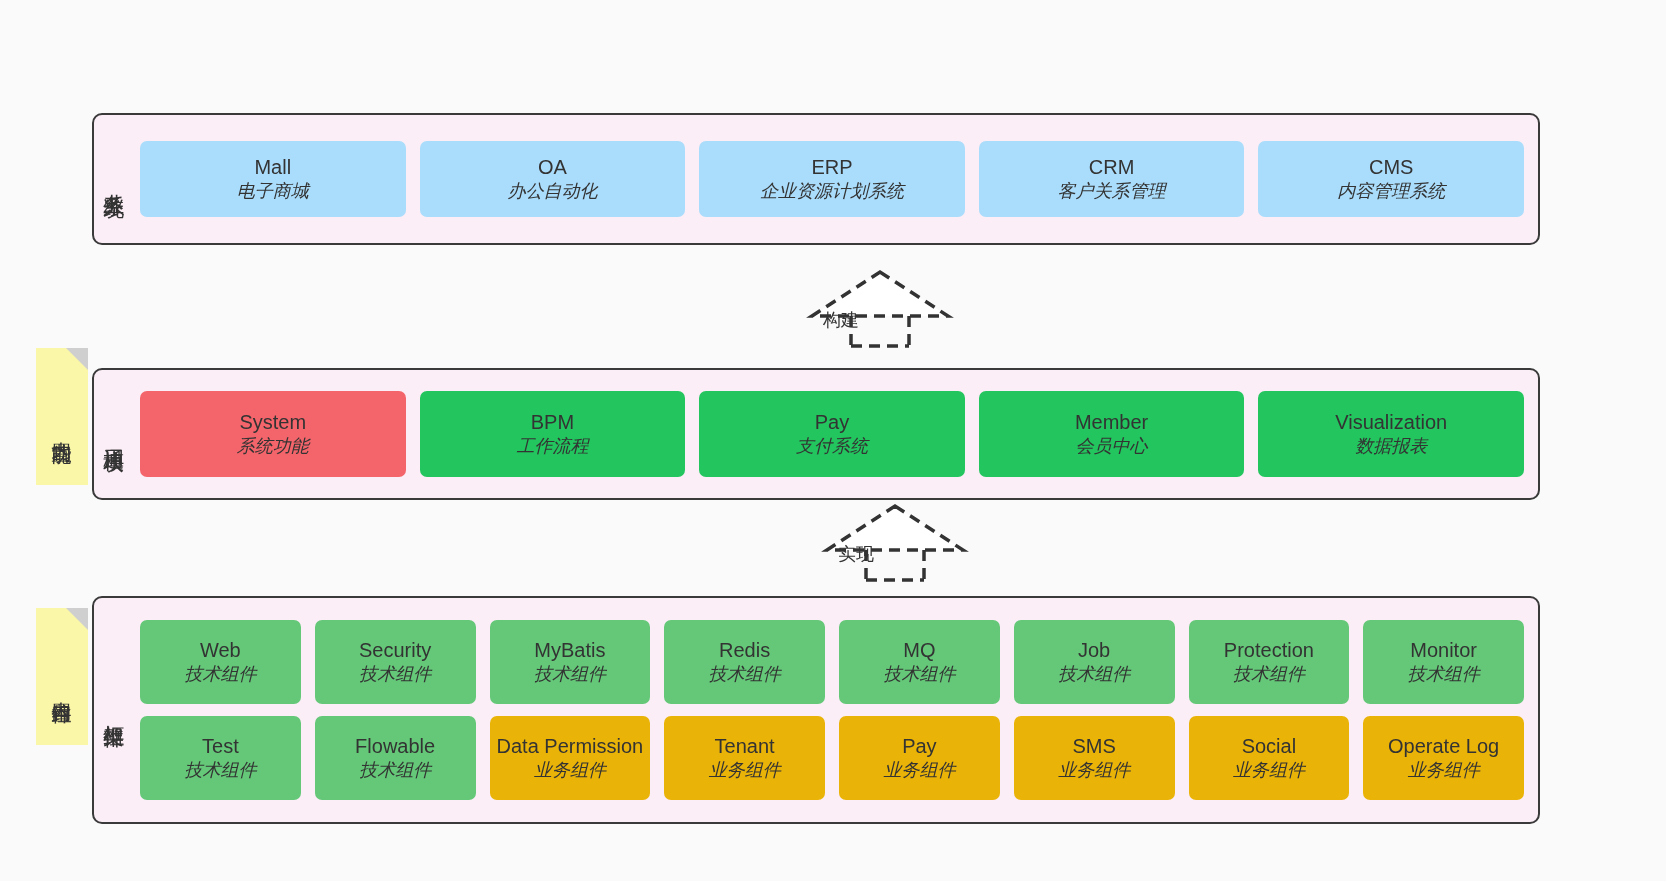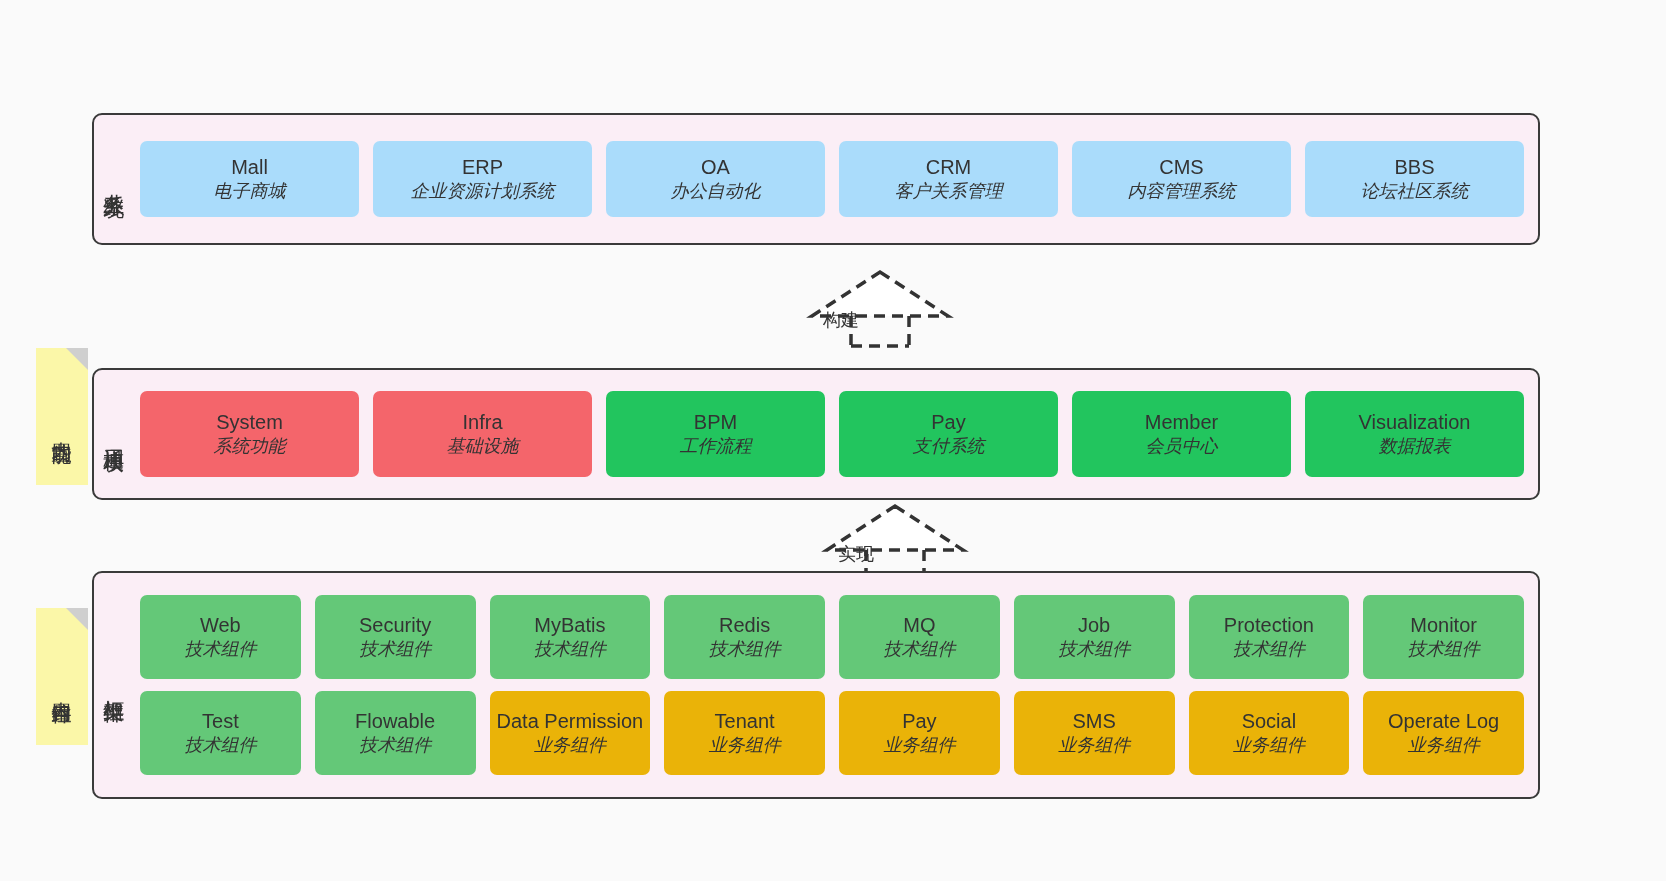--- a/index.html
+++ b/index.html
@@ -152,43 +152,39 @@
     <div class="layer-label">业务系统</div>
     <div class="layer-body">
       <div class="node-row">
 
         <div class="node blue">
           <div class="title">Mall</div>
           <div class="sub">电子商城</div>
         </div>
 
         <div class="node blue">
+          <div class="title">OA</div>
+          <div class="sub">办公自动化</div>
+        </div>
+
+        <div class="node blue">
           <div class="title">ERP</div>
           <div class="sub">企业资源计划系统</div>
         </div>
 
         <div class="node blue">
-          <div class="title">OA</div>
-          <div class="sub">办公自动化</div>
-        </div>
-
-        <div class="node blue">
           <div class="title">CRM</div>
           <div class="sub">客户关系管理</div>
         </div>
 
         <div class="node blue">
           <div class="title">CMS</div>
           <div class="sub">内容管理系统</div>
         </div>
 
-        <div class="node blue">
-          <div class="title">BBS</div>
-          <div class="sub">论坛社区系统</div>
-        </div>
 
       </div>
     </div>
   </div>
 
   <div class="connector" style="left:800px; top:268px; width:160px; height:80px;">
     <svg width="160" height="80" viewBox="0 0 160 80">
 
       <polygon points="80,4 148,48 12,48" fill="#ffffff" stroke="#333333" stroke-width="3.5" stroke-dasharray="11,7" stroke-linejoin="miter"></polygon>
 
@@ -207,24 +203,20 @@
   <div class="layer core" style="left:92px; top:368px; width:1448px; height:132px;">
     <div class="layer-label">通用模块</div>
     <div class="layer-body">
       <div class="node-row">
 
         <div class="node red">
           <div class="title">System</div>
           <div class="sub">系统功能</div>
         </div>
 
-        <div class="node red">
-          <div class="title">Infra</div>
-          <div class="sub">基础设施</div>
-        </div>
 
         <div class="node pink">
           <div class="title">BPM</div>
           <div class="sub">工作流程</div>
         </div>
 
         <div class="node pink">
           <div class="title">Pay</div>
           <div class="sub">支付系统</div>
         </div>
@@ -251,21 +243,21 @@
       <line x1="51" y1="78" x2="109" y2="78" stroke="#333333" stroke-width="3.5" stroke-dasharray="11,7"></line>
     </svg>
     <div class="conn-label" style="left:23px; top:40px;font-family:Liberation Mono, monospace;">实现</div>
   </div>
 
   <div class="sticky" style="left:36px; top:608px; width:52px; height:137px;">
     <span class="fold"></span>
     <span>内置组件</span>
   </div>
 
-  <div class="layer frame" style="left:92px; top:571px; width:1448px; height:228px;">
+  <div class="layer frame" style="left:92px; top:596px; width:1448px; height:228px;">
     <div class="layer-label">框架组件</div>
     <div class="layer-body">
 
       <div class="node-row">
 
         <div class="node green">
           <div class="title">Web</div>
           <div class="sub">技术组件</div>
         </div>
 

